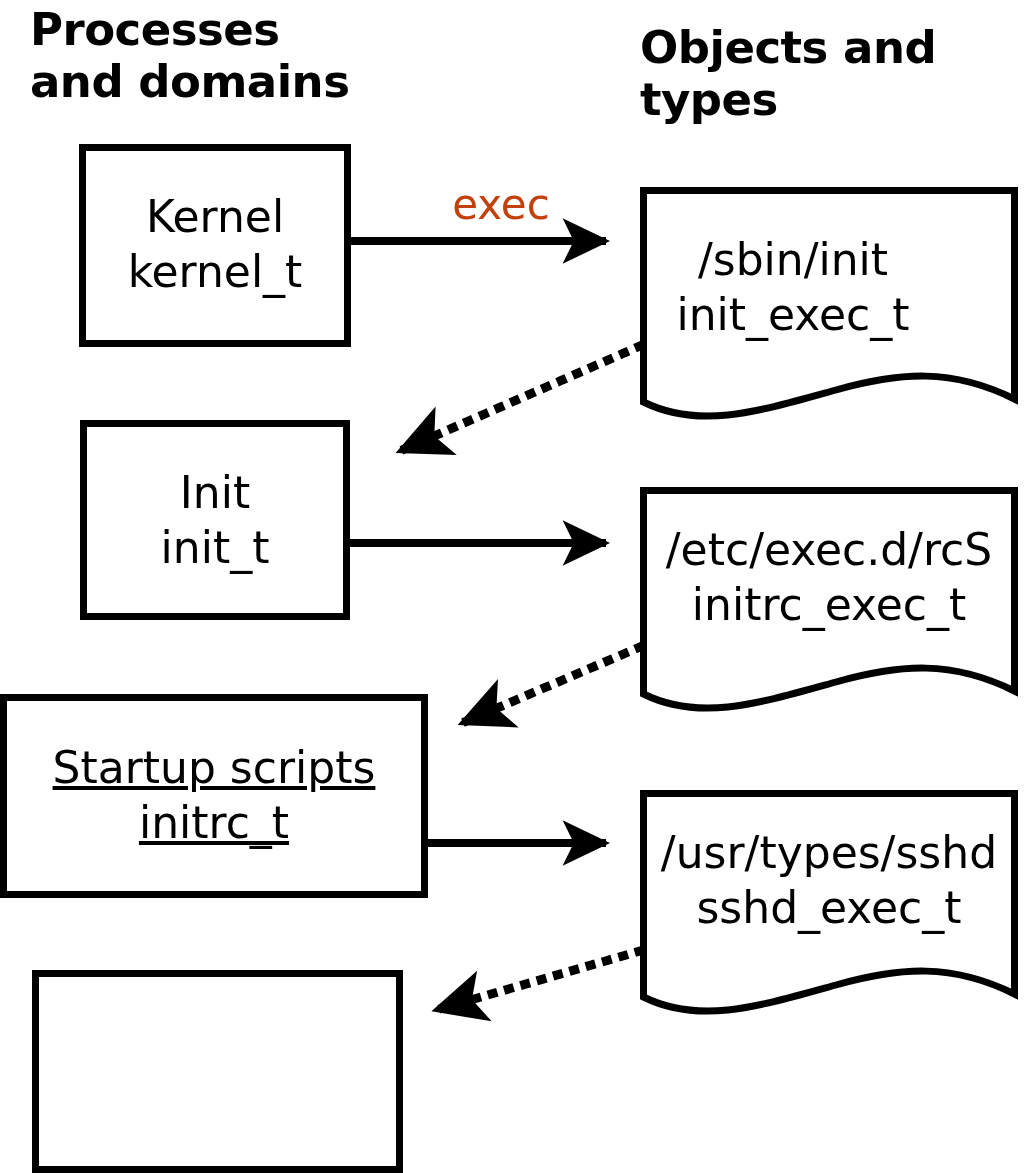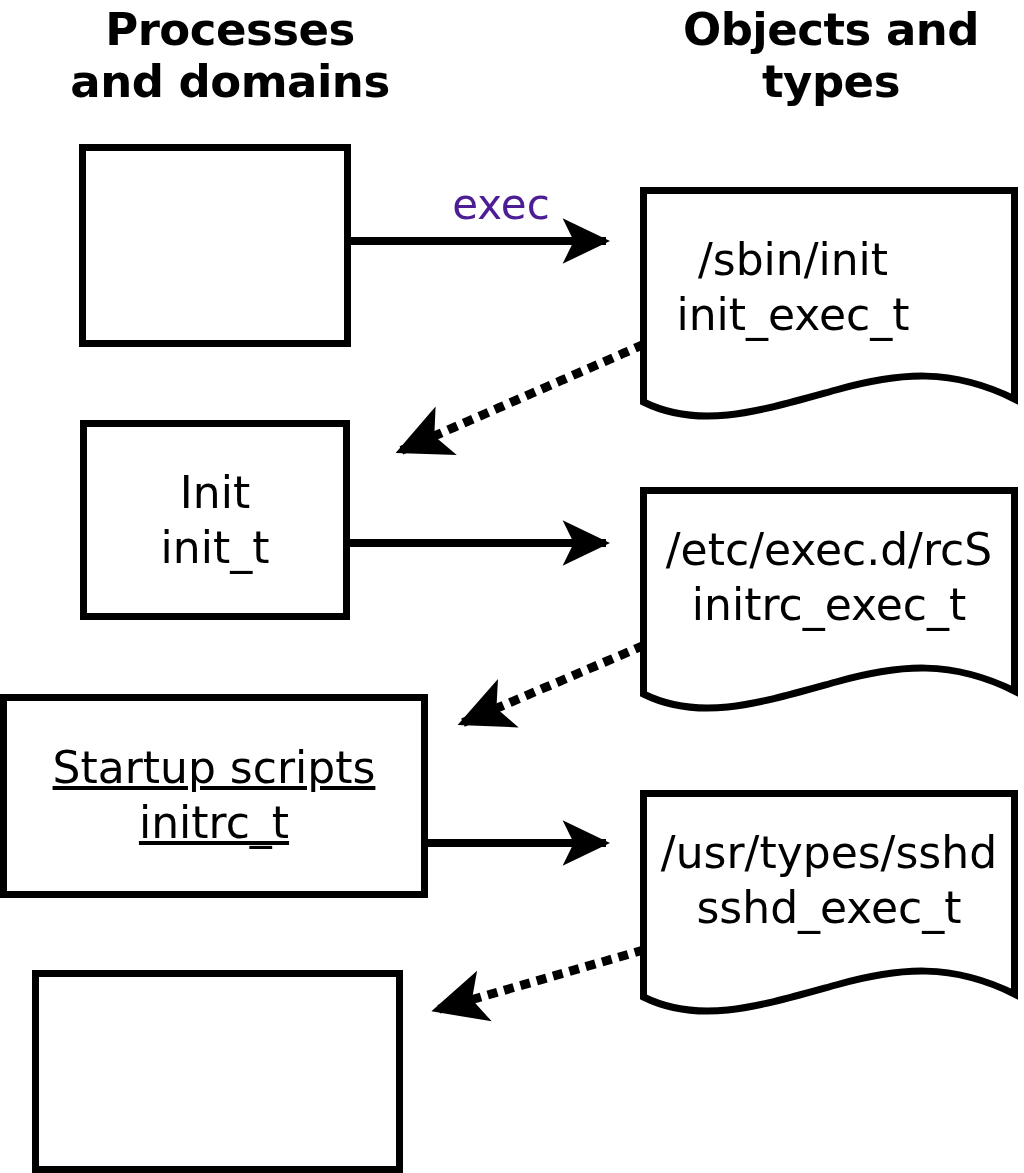--- a/index.html
+++ b/index.html
@@ -25,52 +25,52 @@
     width: 1024px;
     height: 1173px;
   }
   .col-title {
     position: absolute;
     font-family: "DejaVu Sans", "Liberation Sans", sans-serif;
     font-weight: bold;
     font-size: 45px;
     line-height: 52px;
     color: #000000;
-    text-align: center;
+    text-align: left;
     letter-spacing: -0.5px;
     white-space: pre-line;
   }
   #title-processes {
     left: 30px;
     top: 4px;
     width: 400px;
   }
   #title-objects {
     left: 640px;
-    top: 4px;
+    top: 22px;
     width: 382px;
   }
   .node-label {
     position: absolute;
     font-family: "DejaVu Sans", "Liberation Sans", sans-serif;
     font-weight: normal;
     font-size: 44px;
     line-height: 55px;
     color: #000000;
     text-align: center;
     white-space: pre-line;
     pointer-events: none;
   }
   .edge-label {
     position: absolute;
     font-family: "DejaVu Sans", "Liberation Sans", sans-serif;
     font-weight: normal;
     font-size: 42px;
     line-height: 44px;
-    color: #4c1d95;
+    color: #c2410c;
     text-align: center;
     white-space: nowrap;
   }
 </style>
 </head>
 <body>
 
 <div id="canvas">
 
   <svg id="diagram-svg" viewBox="0 0 1024 1173" xmlns="http://www.w3.org/2000/svg">
@@ -126,20 +126,22 @@
     <line x1="640" y1="951" x2="436" y2="1010" stroke="#000000" stroke-width="9" stroke-dasharray="1 16" stroke-linecap="square" marker-end="url(#arrow-dotted)"></line>
 
   </svg>
 
   <div class="col-title" id="title-processes">Processes
 and domains</div>
 
   <div class="col-title" id="title-objects">Objects and
 types</div>
 
+  <div class="node-label" style="left:82px; top:189px; width:266px;">Kernel
+kernel_t</div>
 
   <div class="node-label" style="left:83px; top:465px; width:264px;">Init
 init_t</div>
 
   <div class="node-label" style="left:3px; top:740px; width:422px;text-decoration:underline;">Startup scripts
 initrc_t</div>
 
 
   <div class="node-label" style="left:607px; top:222px; width:372px;margin-top:10px;">/sbin/init
 init_exec_t</div>

